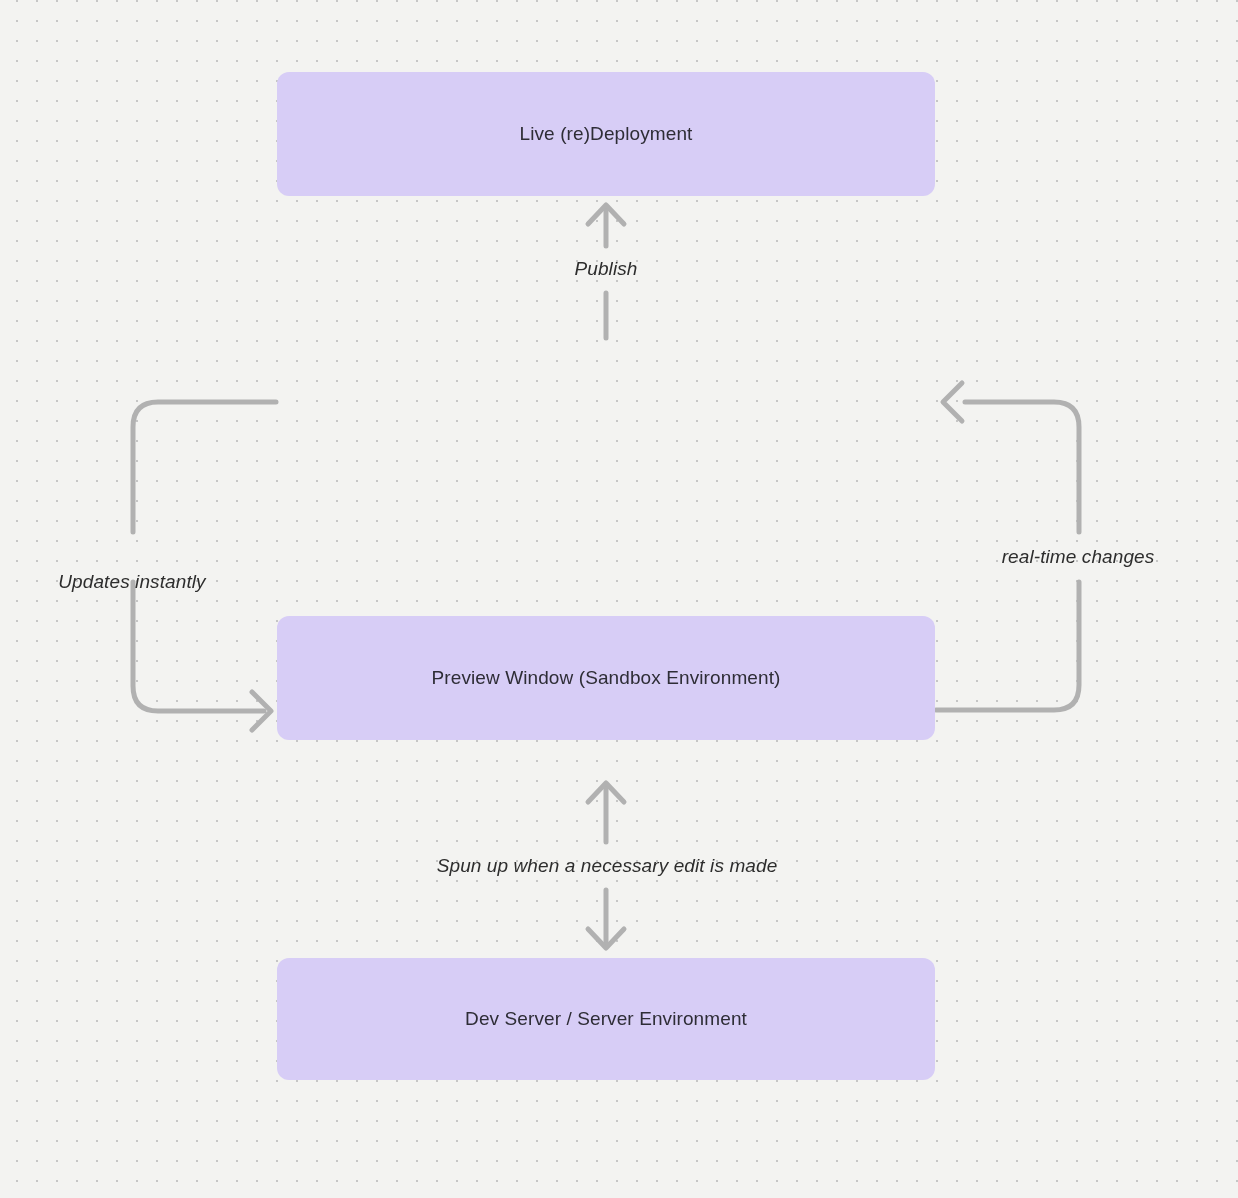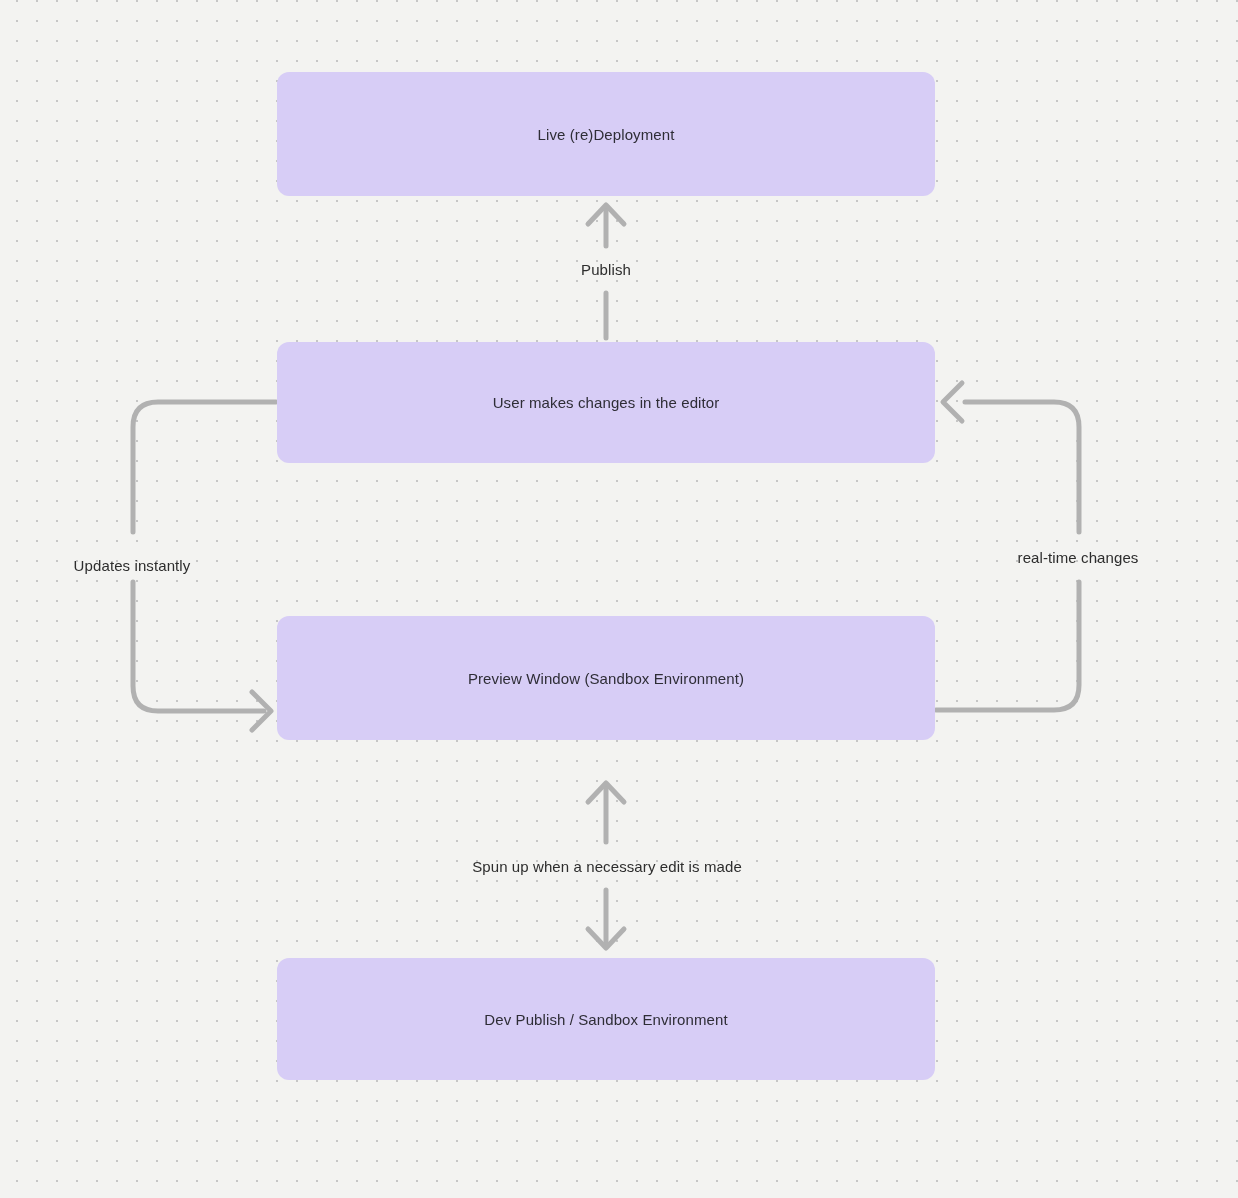--- a/index.html
+++ b/index.html
@@ -21,39 +21,40 @@
   .node {
     position: absolute;
     left: 277px;
     width: 658px;
     background: #d7cdf6;
     border-radius: 12px;
     display: flex;
     align-items: center;
     justify-content: center;
     color: #2e2d36;
-    font-size: 15px;
+    font-size: 19px;
     letter-spacing: 0.1px;
     text-align: center;
   }
   .node-live    { top: 72px;  height: 124px; }
   .node-editor  { top: 342px; height: 121px; }
   .node-preview { top: 616px; height: 124px; }
   .node-dev     { top: 958px; height: 122px; }
 
   .edge-label {
     position: absolute;
     transform: translate(-50%, -50%);
     color: #2d2d2d;
-    font-size: 15px;
+    font-size: 19px;
     white-space: nowrap;
     letter-spacing: 0.1px;
+    font-style: italic;
   }
   .label-publish  { left: 606px;  top: 269px; }
-  .label-updates  { left: 132px;  top: 565px; }
+  .label-updates  { left: 132px;  top: 582px; }
   .label-feedback { left: 1078px; top: 557px; }
   .label-spunup   { left: 607px;  top: 866px; }
 
   svg.arrows {
     position: absolute;
     left: 0; top: 0;
     width: 1238px;
     height: 1198px;
     pointer-events: none;
   }
@@ -95,30 +96,27 @@
       <path d="M 588 802 L 606 783 L 624 802"></path>
       <path d="M 606 890 L 606 944"></path>
       <path d="M 588 929 L 606 948 L 624 929"></path>
     </g>
   </svg>
 
   <div class="node node-live">
     <span>Live (re)Deployment</span>
   </div>
 
-  <div class="node node-editor">
-    <span>User makes changes in the editor</span>
-  </div>
 
   <div class="node node-preview">
     <span>Preview Window (Sandbox Environment)</span>
   </div>
 
   <div class="node node-dev">
-    <span>Dev Publish / Sandbox Environment</span>
+    <span>Dev Server / Server Environment</span>
   </div>
 
   <div class="edge-label label-publish">Publish</div>
 
   <div class="edge-label label-updates">Updates instantly</div>
 
   <div class="edge-label label-feedback">real-time changes</div>
 
   <div class="edge-label label-spunup">Spun up when a necessary edit is made</div>
 

